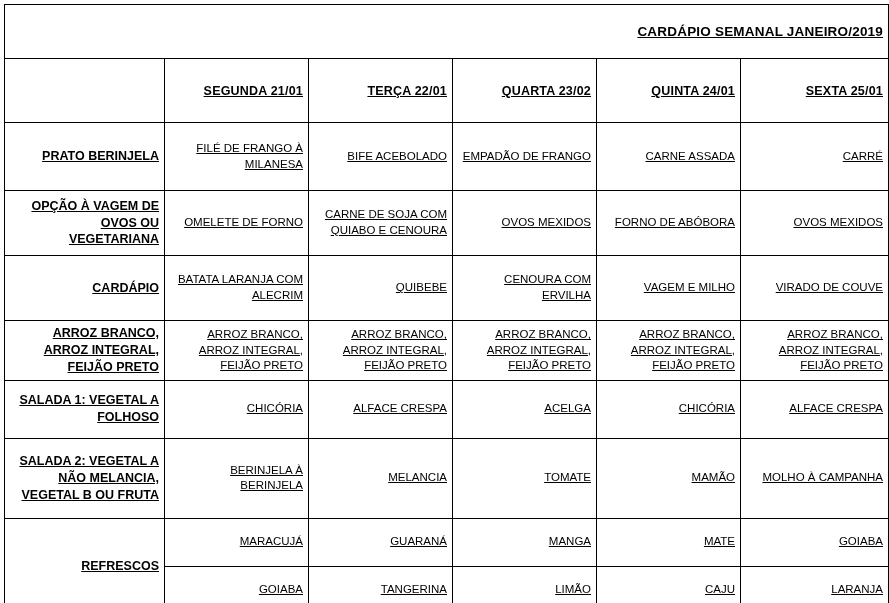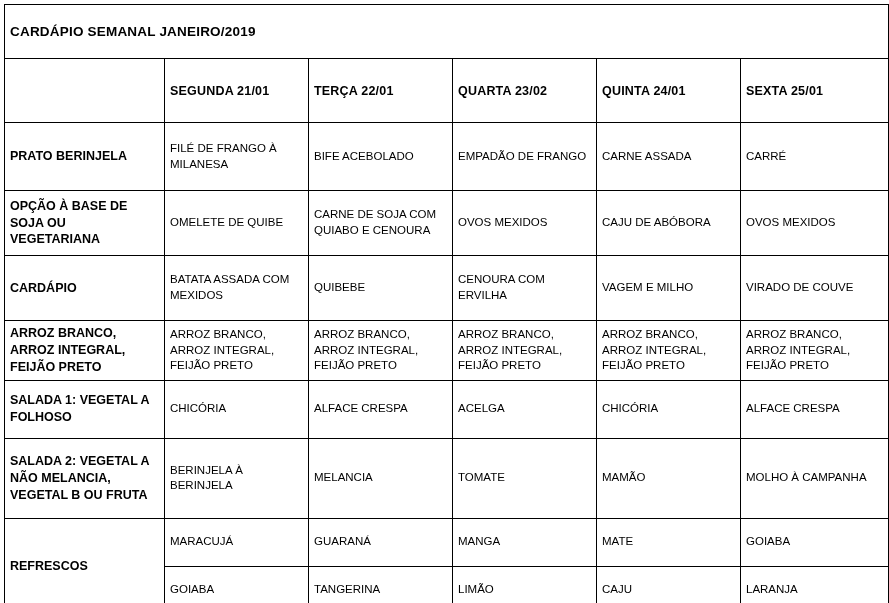--- a/index.html
+++ b/index.html
@@ -19,24 +19,25 @@
     box-sizing: border-box;
   }
   table.menu {
     border-collapse: collapse;
     table-layout: fixed;
     width: 884px;
     margin: 4px 0 0 4px;
   }
   table.menu td, table.menu th {
     border: 1px solid #000000;
-    text-align: left;
+    text-align: right;
     vertical-align: middle;
     padding: 4px 5px;
     box-sizing: border-box;
+    text-decoration: underline;
   }
   
   col.c0 { width: 160px; }
   col.c1 { width: 144px; }
   col.c2 { width: 144px; }
   col.c3 { width: 144px; }
   col.c4 { width: 144px; }
   col.c5 { width: 148px; }
 
   .title-cell {
@@ -100,31 +101,31 @@
       <tr class="r-prato">
         <td class="row-label">PRATO BERINJELA</td>
         <td class="cell">FILÉ DE FRANGO À MILANESA</td>
         <td class="cell">BIFE ACEBOLADO</td>
         <td class="cell">EMPADÃO DE FRANGO</td>
         <td class="cell">CARNE ASSADA</td>
         <td class="cell">CARRÉ</td>
       </tr>
 
       <tr class="r-ovos">
-        <td class="row-label">OPÇÃO À BASE DE SOJA OU VEGETARIANA</td>
-        <td class="cell">OMELETE DE QUIBE</td>
+        <td class="row-label">OPÇÃO À VAGEM DE OVOS OU VEGETARIANA</td>
+        <td class="cell">OMELETE DE FORNO</td>
         <td class="cell">CARNE DE SOJA COM QUIABO E CENOURA</td>
         <td class="cell">OVOS MEXIDOS</td>
-        <td class="cell">CAJU DE ABÓBORA</td>
+        <td class="cell">FORNO DE ABÓBORA</td>
         <td class="cell">OVOS MEXIDOS</td>
       </tr>
 
       <tr class="r-guarn">
         <td class="row-label">CARDÁPIO</td>
-        <td class="cell">BATATA  ASSADA COM MEXIDOS</td>
+        <td class="cell">BATATA  LARANJA COM ALECRIM</td>
         <td class="cell">QUIBEBE</td>
         <td class="cell">CENOURA COM ERVILHA</td>
         <td class="cell">VAGEM E MILHO</td>
         <td class="cell">VIRADO DE COUVE</td>
       </tr>
 
       <tr class="r-arroz">
         <td class="row-label">ARROZ BRANCO, ARROZ INTEGRAL, FEIJÃO PRETO</td>
         <td class="cell">ARROZ BRANCO, ARROZ INTEGRAL, FEIJÃO PRETO</td>
         <td class="cell">ARROZ BRANCO, ARROZ INTEGRAL, FEIJÃO PRETO</td>

